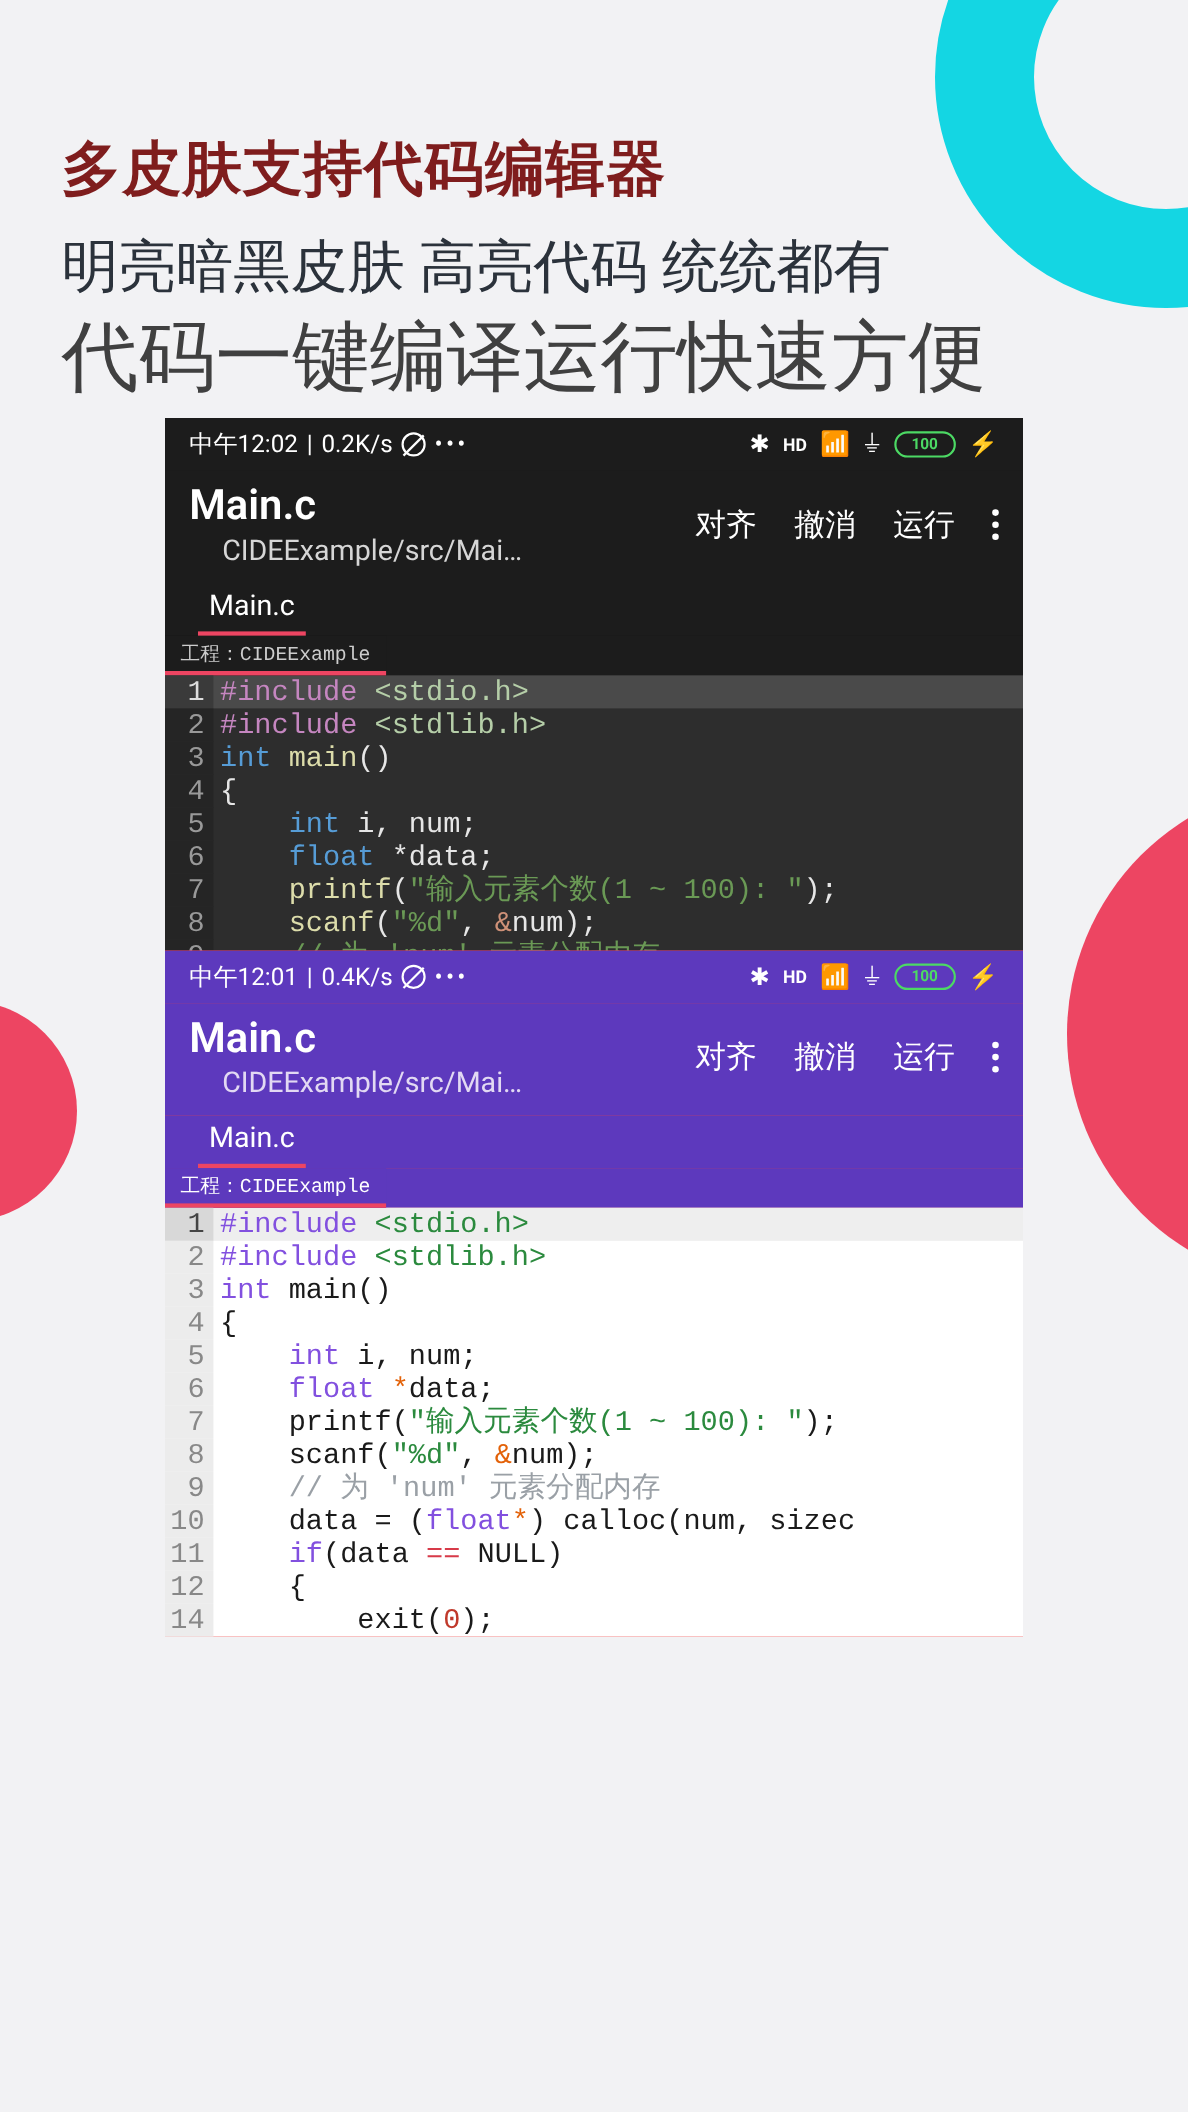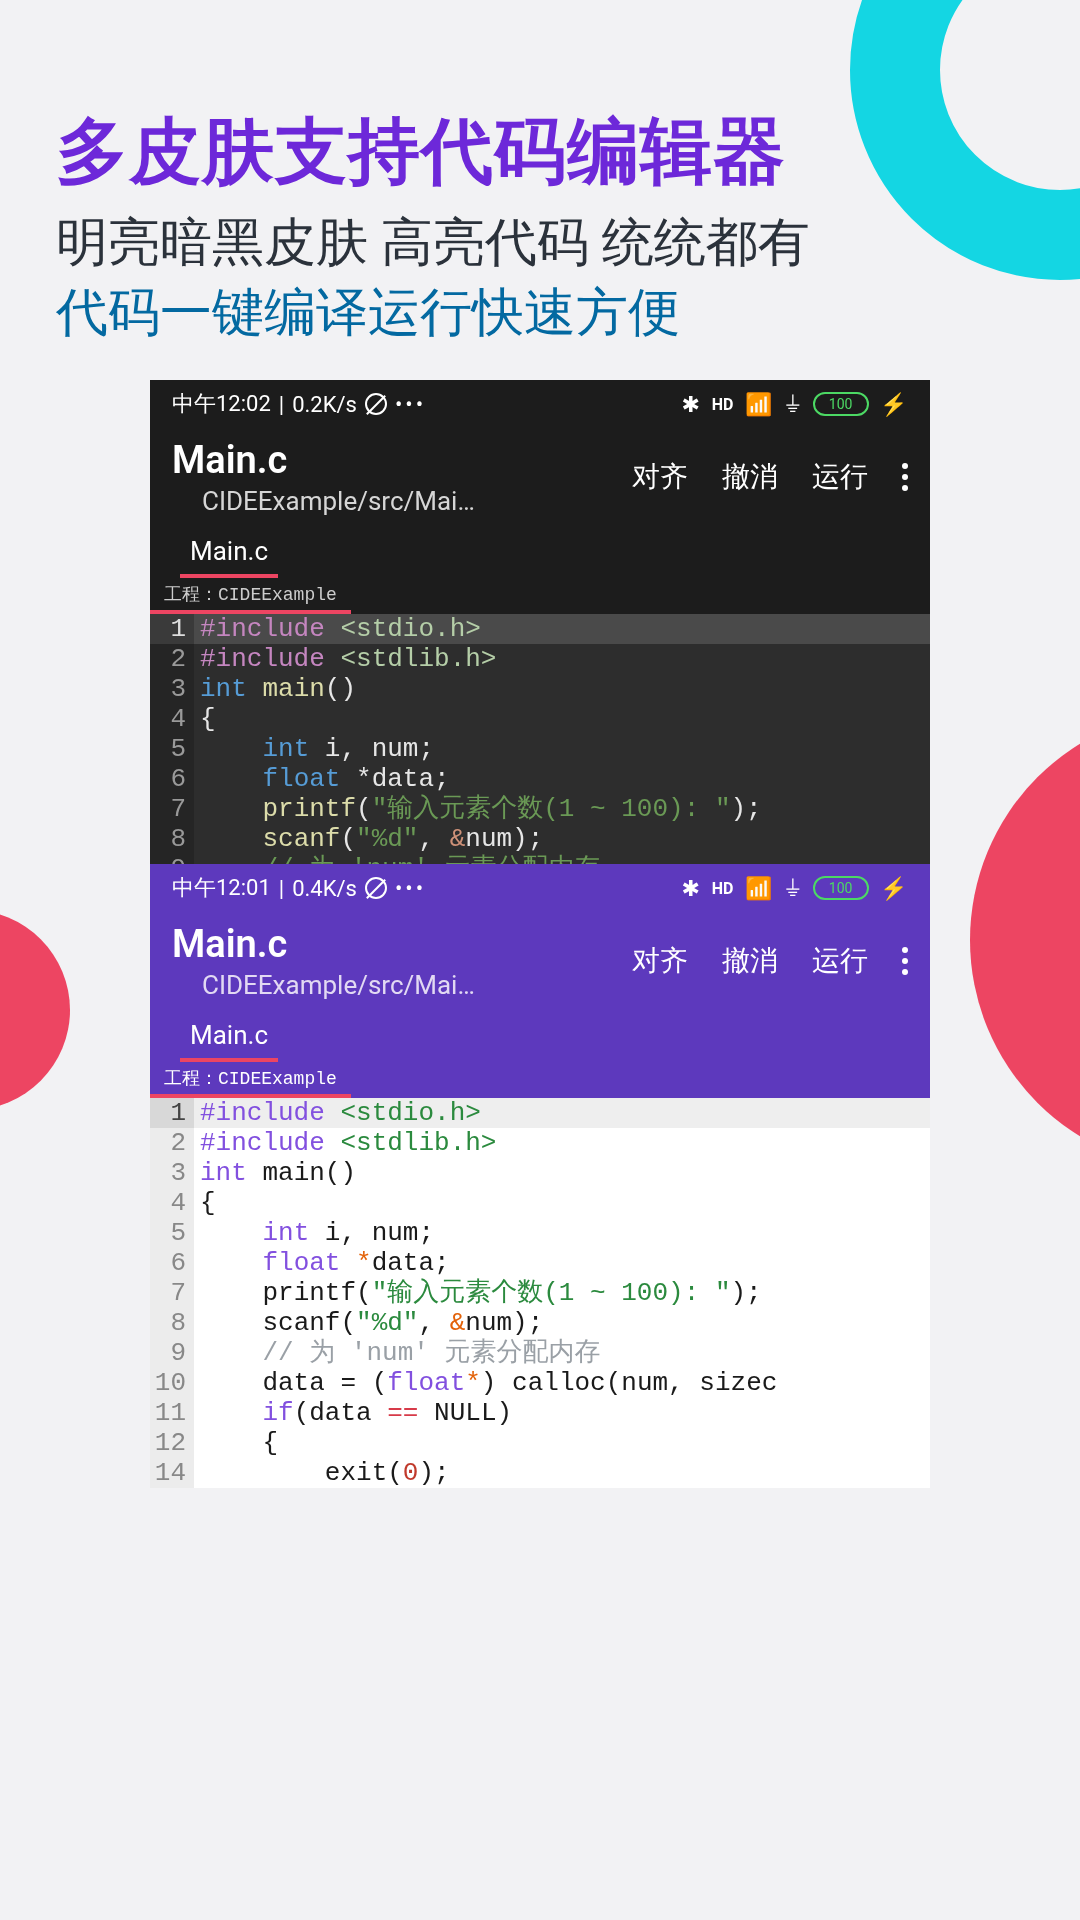--- a/index.html
+++ b/index.html
@@ -28,37 +28,37 @@
 }
 .circle-pink-left {
   position: absolute;
   width: 200px; height: 200px;
   background: #ed4562;
   border-radius: 50%;
   top: 910px; left: -130px;
 }
 .headline {
   position: absolute;
-  top: 104px; left: 56px;
-  font-size: 72px;
+  top: 118px; left: 56px;
+  font-size: 54px;
   font-weight: 700;
-  color: #6d28d9;
+  color: #7f1d1d;
   letter-spacing: 1px;
 }
 .subline1 {
   position: absolute;
   top: 208px; left: 56px;
   font-size: 52px;
   color: #2b323b;
 }
 .subline2 {
   position: absolute;
   top: 278px; left: 56px;
-  font-size: 52px;
-  color: #0369a1;
+  font-size: 70px;
+  color: #404040;
 }
 
 .phone {
   position: absolute;
   width: 780px;
   left: 150px;
   overflow: hidden;
 }
 .phone.dark { top: 380px; background: #1c1c1c; }
 .phone.light { top: 864px; background: #ef4444; }
@@ -72,21 +72,21 @@
   gap: 10px;
 }
 .statusbar .left { display: flex; align-items: center; gap: 8px; }
 .statusbar .right { margin-left: auto; display: flex; align-items: center; gap: 12px; }
 .statusbar .battery {
   display: inline-flex; align-items: center; justify-content: center;
   width: 56px; height: 24px;
   border: 2px solid #4cd964;
   border-radius: 12px;
   color: #4cd964;
-  font-size: 14px; font-weight: 400;
+  font-size: 14px; font-weight: 700;
   position: relative;
 }
 .statusbar .nosim {
   width: 22px; height: 22px;
   border: 2px solid #fff;
   border-radius: 50%;
   position: relative;
 }
 .statusbar .nosim::after {
   content: ""; position: absolute;

